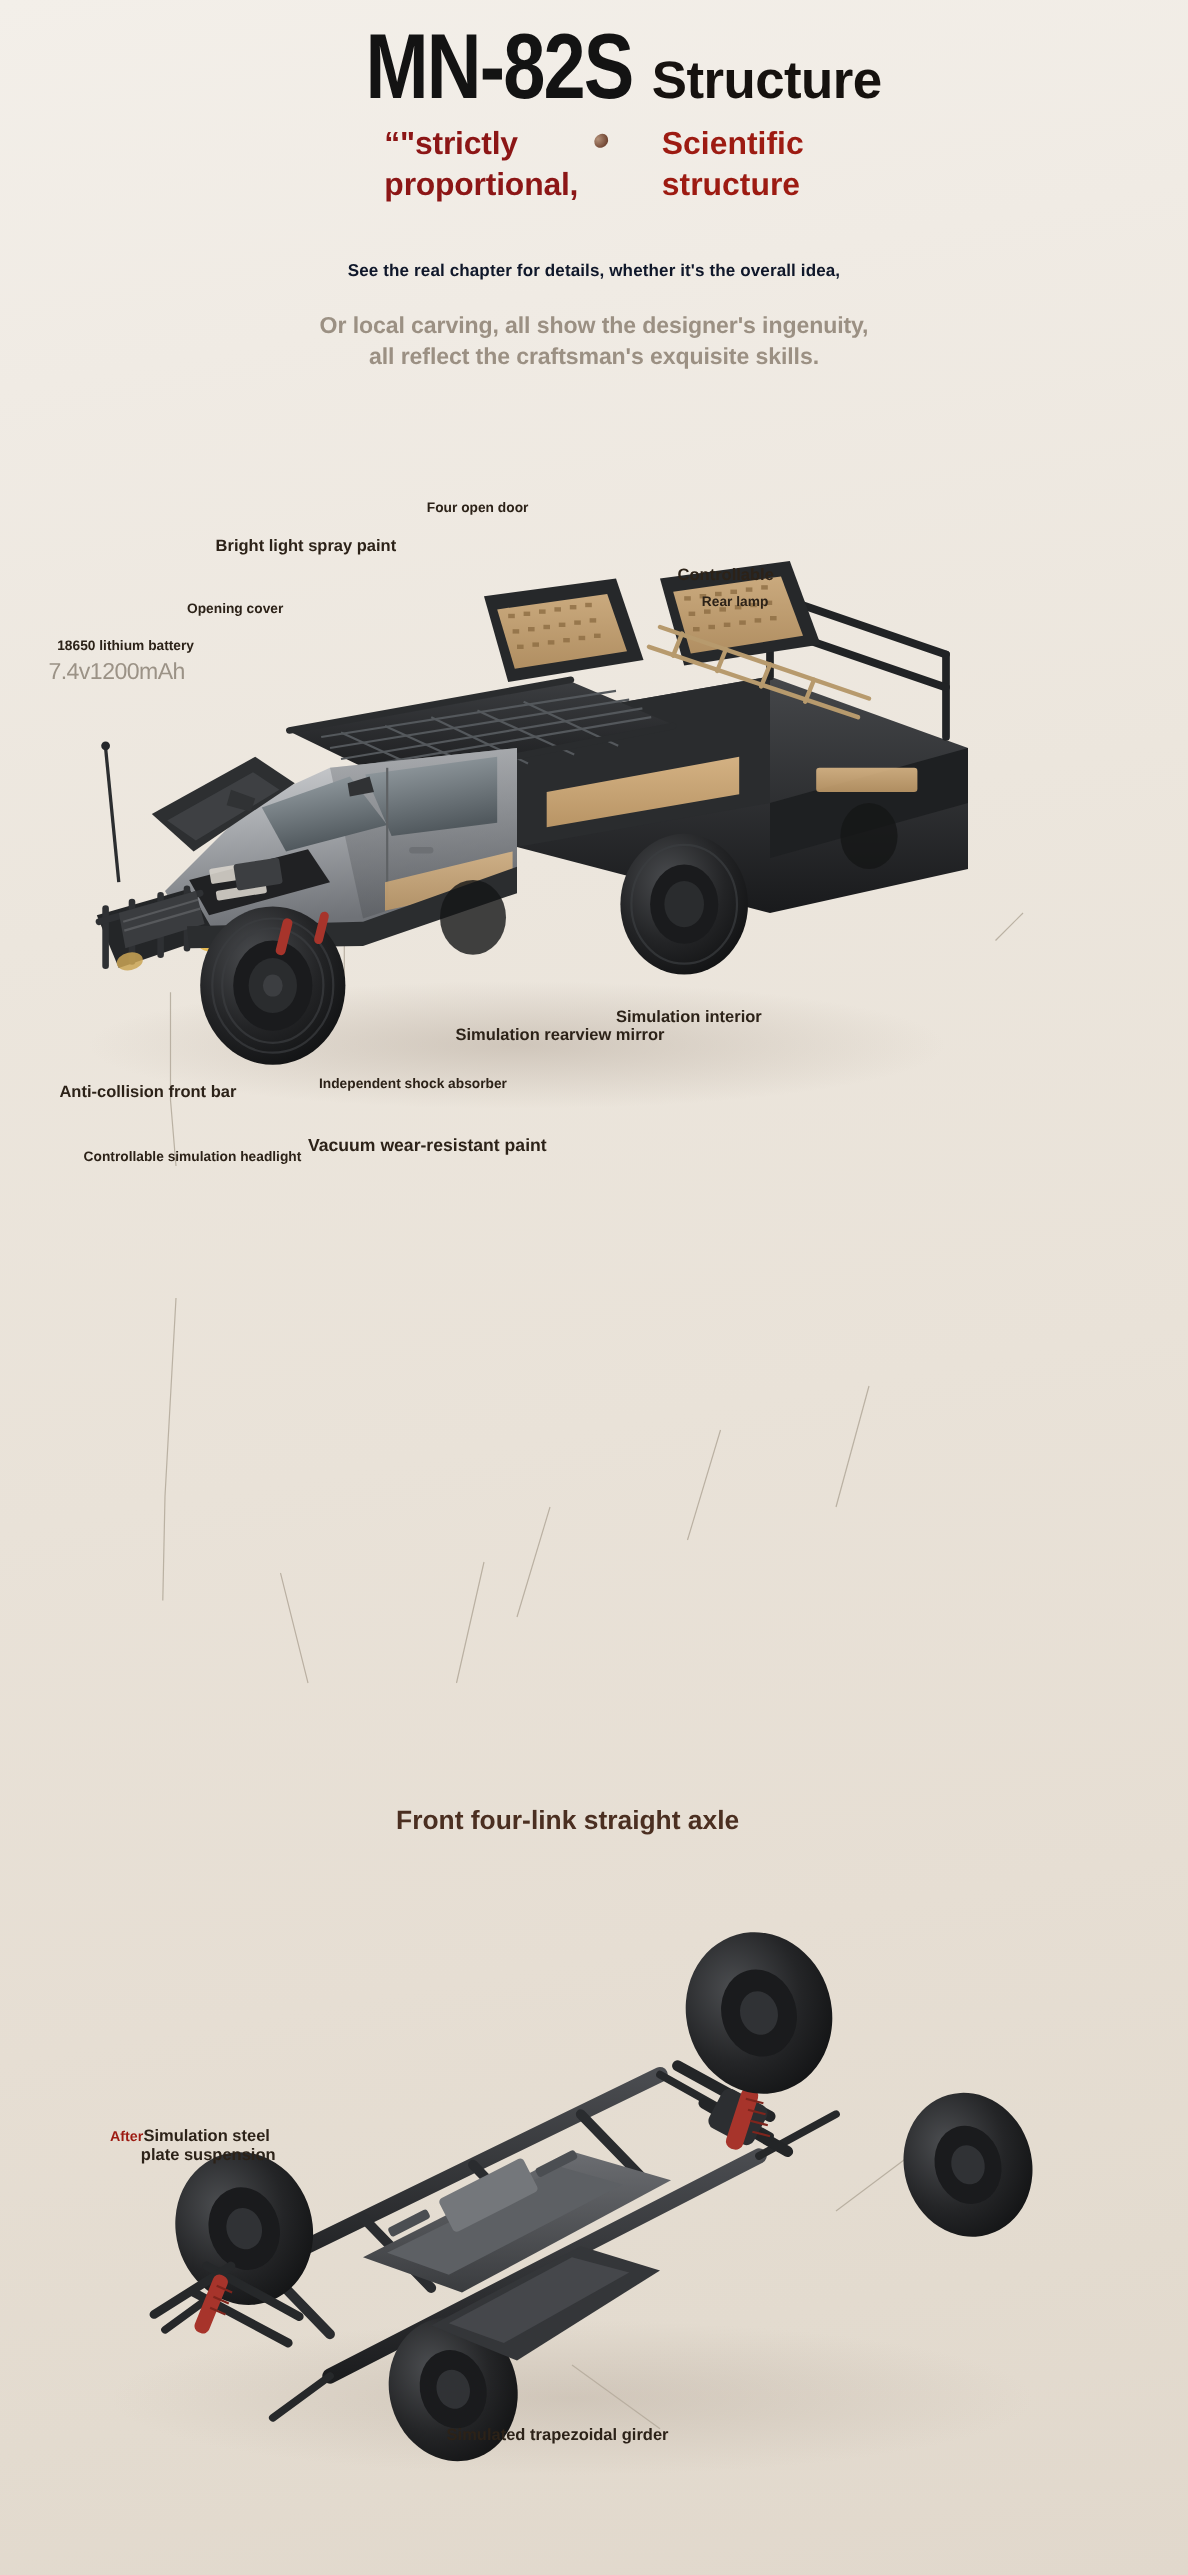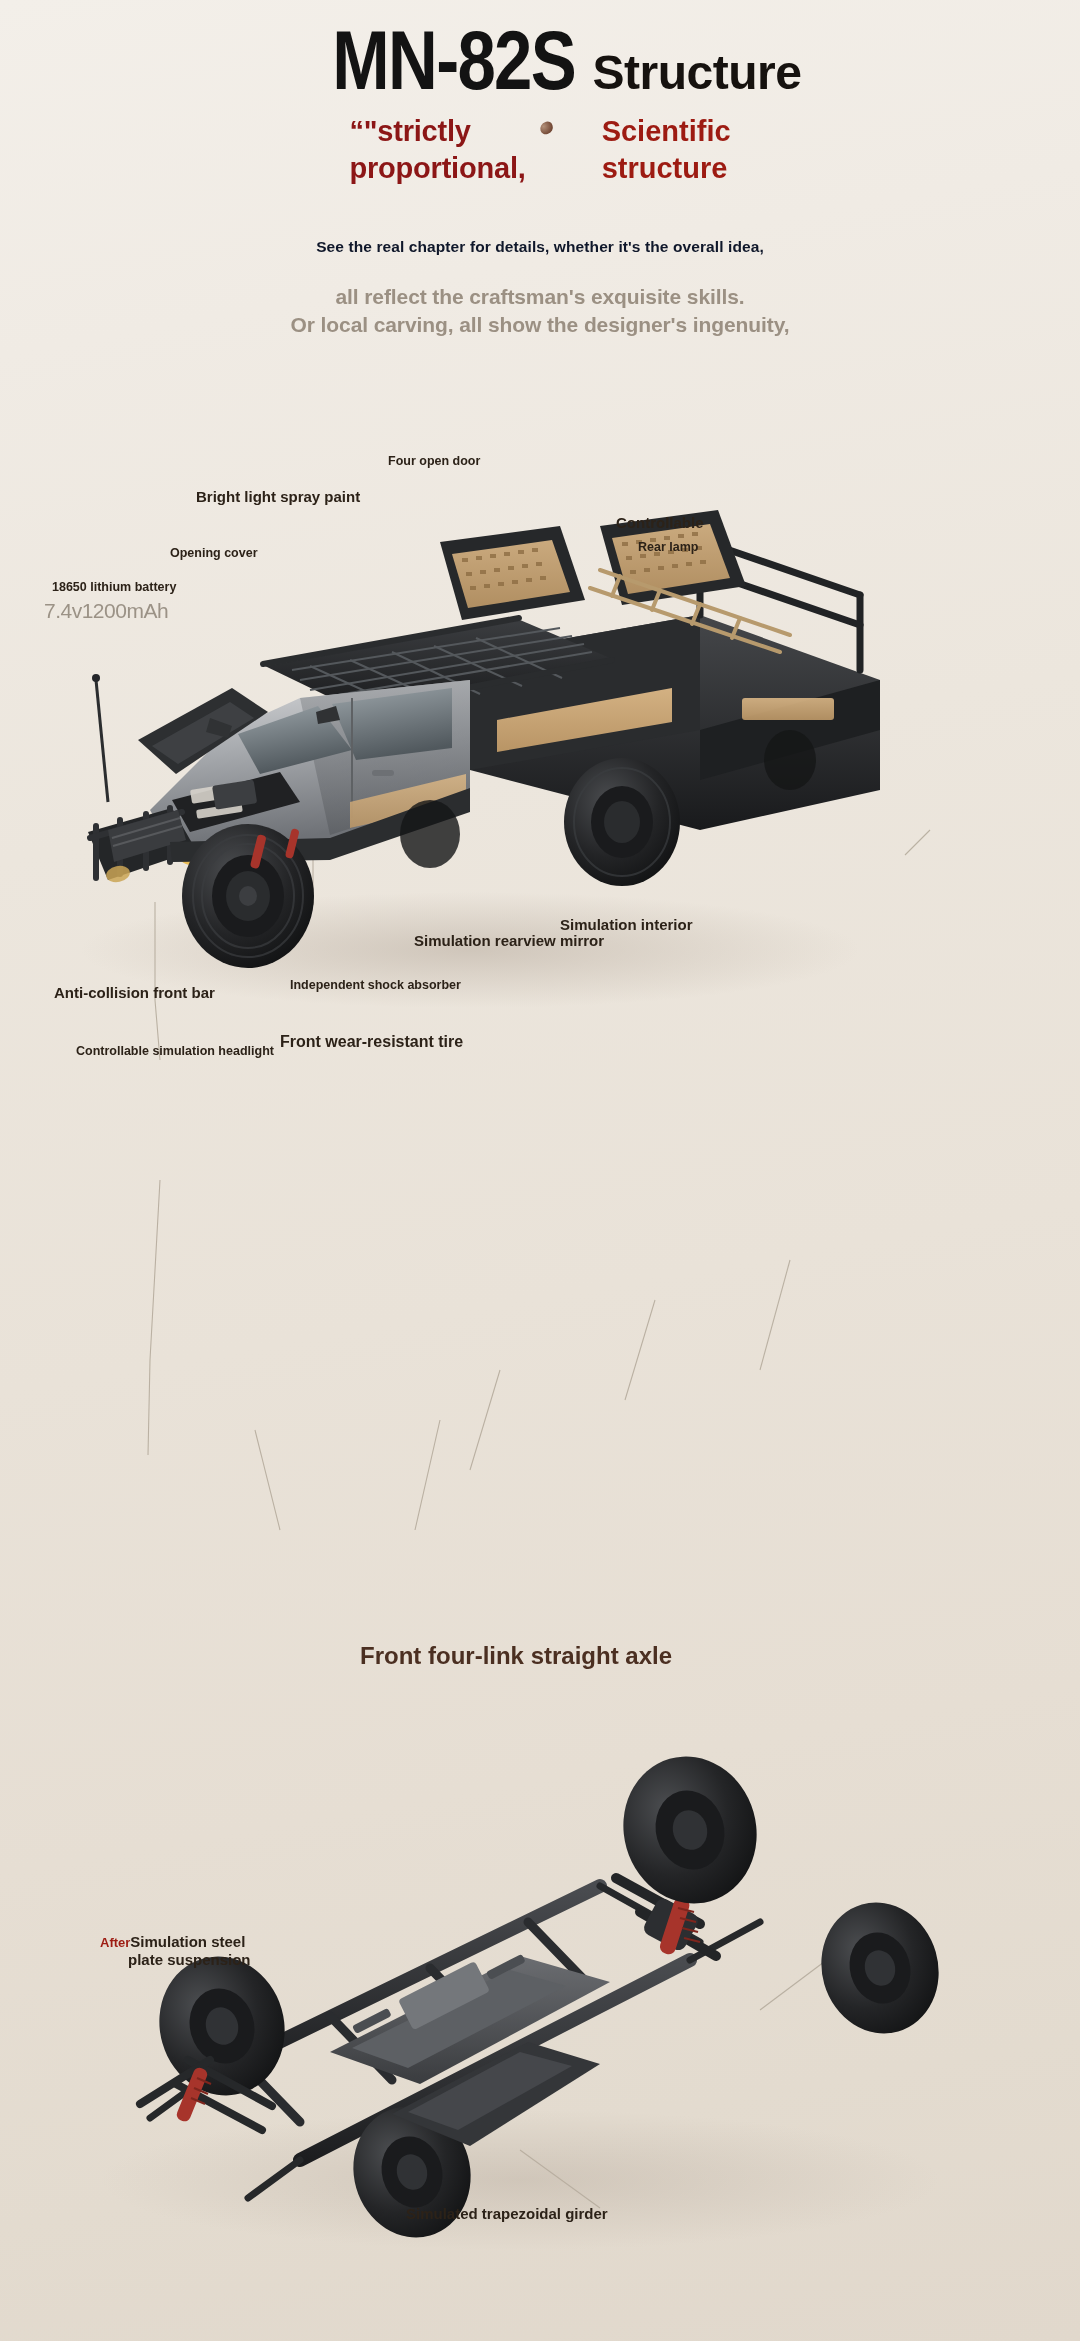--- a/index.html
+++ b/index.html
@@ -73,22 +73,22 @@
       </div>
       <div class="q-right">
         <div>Scientific</div>
         <div>structure</div>
       </div>
     </div>
     <div class="seed"></div>
 
     <div class="sub1">See the real chapter for details, whether it's the overall idea,</div>
     <div class="sub2">
+      <div>Or local carving, all show the designer's ingenuity,</div>
       <div>all reflect the craftsman's exquisite skills.</div>
-      <div>Or local carving, all show the designer's ingenuity,</div>
     </div>
   </div>
 
   <svg class="leaders" viewBox="0 0 1080 2341">
     <g stroke="#b2a899" stroke-width="1.1" fill="none" opacity=".85">
       <path d="M635 700 L635 790"></path>
       <path d="M404 755 L436 800"></path>
       <path d="M313 838 L313 905"></path>
       <path d="M155 902 L155 1000 L160 1060"></path>
       <path d="M930 830 L905 855"></path>
@@ -319,21 +319,21 @@
     <div class="lbl gray" style="left:44px;top:168px;">7.4v1200mAh</div>
 
     <div class="lbl md r" style="left:0;top:84px;width:700px;text-align:left;left:616px;">Controllable</div>
     <div class="lbl sm" style="left:638px;top:110px;">Rear lamp</div>
 
     <div class="lbl md" style="left:560px;top:486px;">Simulation interior</div>
     <div class="lbl md" style="left:414px;top:502px;">Simulation rearview mirror</div>
     <div class="lbl sm" style="left:290px;top:548px;">Independent shock absorber</div>
     <div class="lbl md" style="left:54px;top:554px;">Anti-collision front bar</div>
     <div class="lbl sm" style="left:76px;top:614px;">Controllable simulation headlight</div>
-    <div class="lbl lg" style="left:280px;top:602px;">Front wear-resistant tire</div>
+    <div class="lbl lg" style="left:280px;top:602px;">Vacuum wear-resistant paint</div>
   </div>
 
   <div class="chassis-sec">
     <div class="sec-title" style="left:360px;top:-18px;">Front four-link straight axle</div>
 
     <svg width="1080" height="681" viewBox="0 0 1080 681">
       <defs>
         <linearGradient id="frame" x1="0" y1="0" x2="0" y2="1">
           <stop offset="0" stop-color="#4a4c50"></stop>
           <stop offset="1" stop-color="#1c1d1f"></stop>

